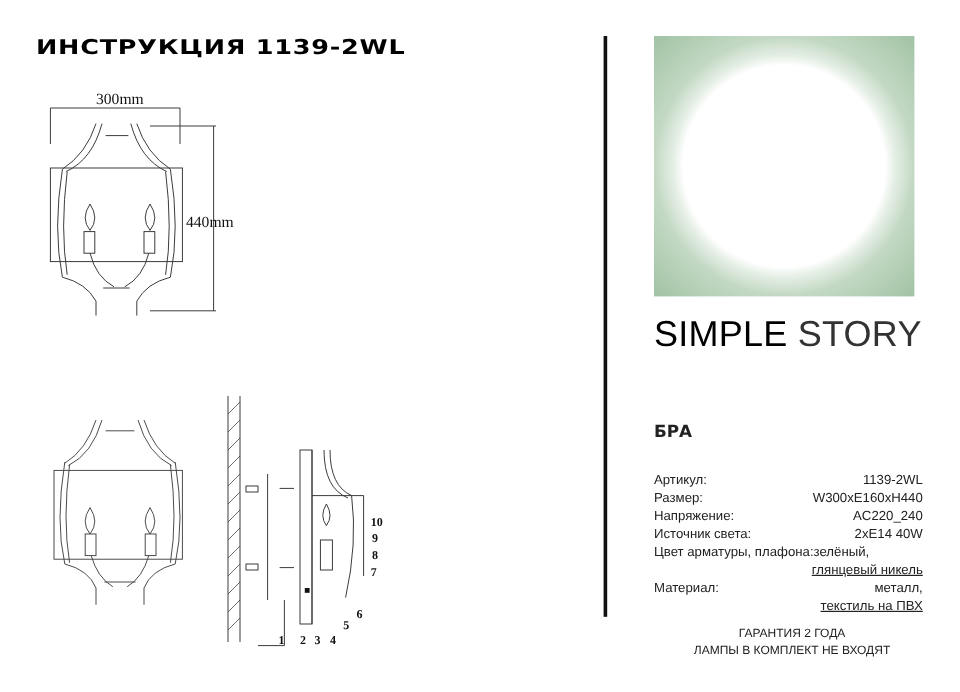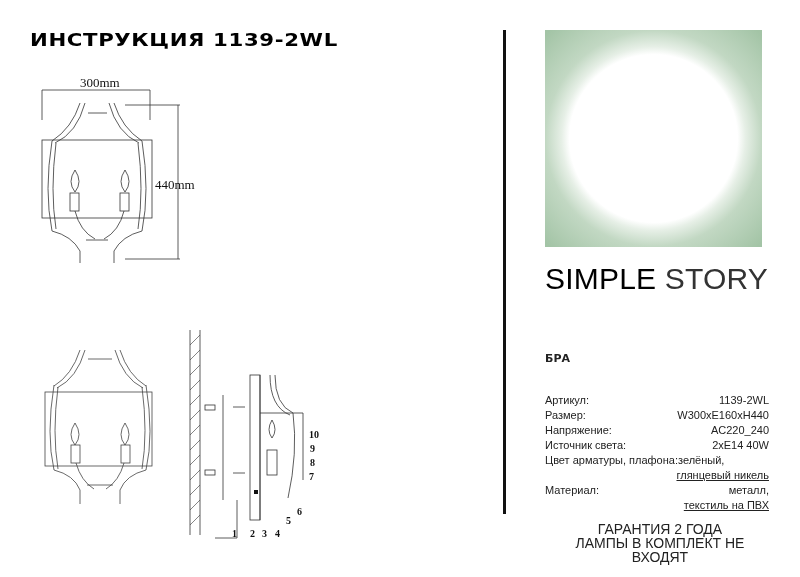--- a/index.html
+++ b/index.html
@@ -4,25 +4,25 @@
 <style>
   html, body { margin:0; padding:0; background:#ffffff; }
   body { width:800px; height:577px; position:relative; overflow:hidden; font-family:"Liberation Sans", sans-serif; color:#111; }
   .abs { position:absolute; }
   .title { left:30px; top:30px; font-family:"DejaVu Sans", sans-serif; font-weight:bold; font-size:17px; letter-spacing:0.5px; transform:scaleX(1.25); transform-origin:left top; color:#000; white-space:nowrap; }
   .divider { left:503px; top:30px; width:3px; height:484px; background:#111; }
   .swatch { left:545px; top:30px; width:217px; height:217px; background:radial-gradient(circle at 50% 50%, #ffffff 0, #ffffff 84px, #e6efe6 92px, #c2d8c3 108px, #a3c4a6 150px); }
   .brand { left:545px; top:262px; font-size:30px; white-space:nowrap; letter-spacing:0.2px; color:#111; }
   .brand .b1 { font-weight:normal; color:#000; }
   .brand .b2 { font-weight:normal; color:#333;margin-top:43px; }
-  .type { left:545px; top:352px; font-family:"DejaVu Sans", sans-serif; font-weight:bold; font-size:11px; color:#222; }
+  .type { left:545px; top:352px; font-family:"DejaVu Sans", sans-serif; font-weight:bold; font-size:14px; color:#222; }
   .spec { left:545px; top:393px; width:224px; font-size:11px; line-height:15px; color:#222; }
   .row { display:flex; justify-content:space-between; white-space:nowrap; }
   .row.right { justify-content:flex-end;text-decoration:underline; }
-  .footer { left:560px; top:522px; width:200px; text-align:center; font-size:14px; line-height:14px; color:#222; }
+  .footer { left:560px; top:522px; width:200px; text-align:center; font-size:10px; line-height:14px; color:#222; }
   svg { position:absolute; }
   .dimtxt { font-family:"Liberation Serif", serif; font-size:13px; fill:#111; }
   .numtxt { font-family:"Liberation Serif", serif; font-size:10px; font-weight:bold; fill:#111; }
 </style>
 </head>
 <body>
 
 <div class="abs title">ИНСТРУКЦИЯ 1139-2WL</div>
 
 <svg style="left:30px;top:75px;" width="170" height="200" viewBox="0 0 170 200">

